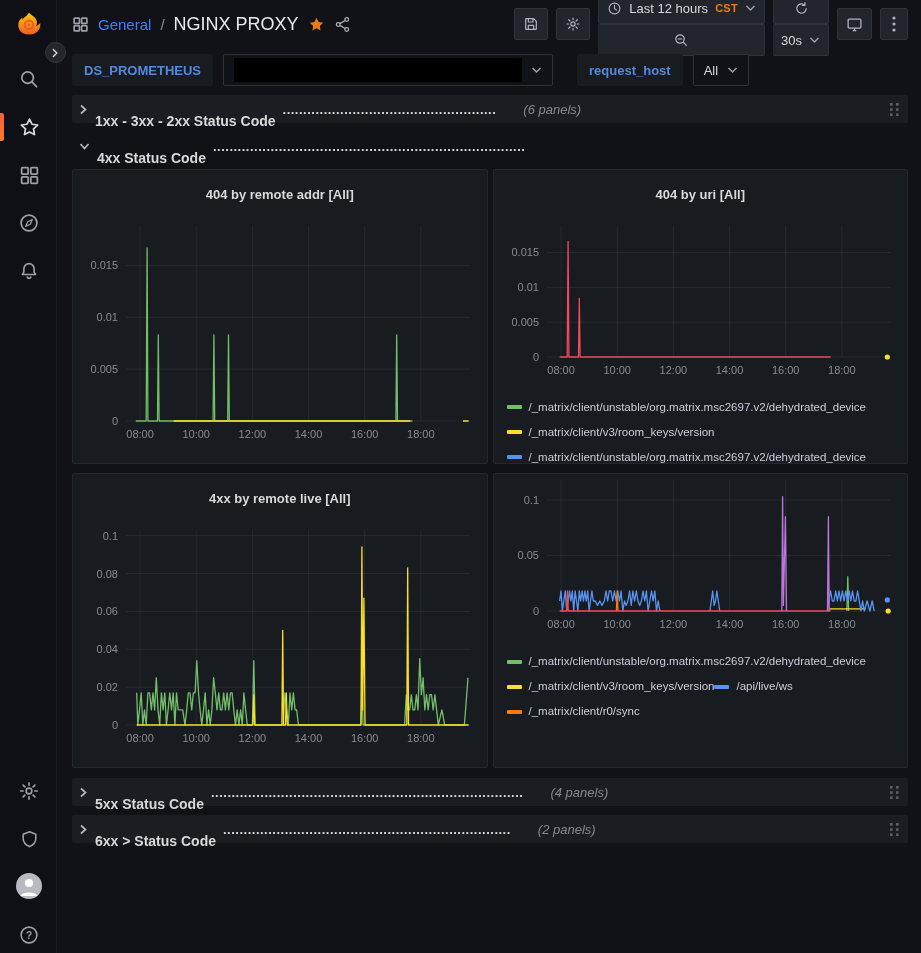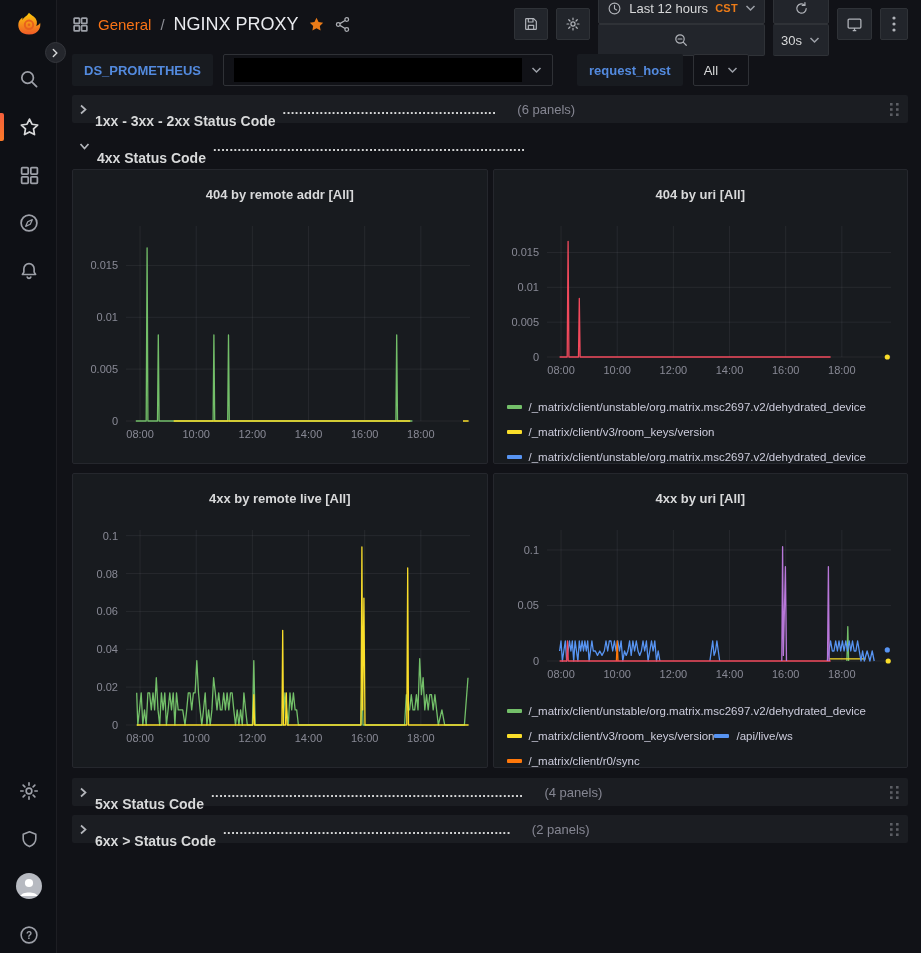--- a/index.html
+++ b/index.html
@@ -25,21 +25,21 @@
                 color:#d8d9da; display:flex; align-items:center; justify-content:center;
                 cursor:pointer; z-index:6; }
   .avatar { width:26px; height:26px; border-radius:50%; background:#b7bac1; overflow:hidden; }
 
   
   .main { flex:1; display:flex; flex-direction:column; min-width:0; }
 
   .navbar { height:48px; flex:none; display:flex; align-items:center; padding:0 13px 0 15px; }
   .crumb { display:flex; align-items:center; gap:9px; flex:1; min-width:0; }
   .crumb .grid-ic { color:#9da0a8; display:flex; }
-  .crumb-section { color:#f97316; font-size:15px; cursor:pointer; }
+  .crumb-section { color:#3b82f6; font-size:15px; cursor:pointer; }
   .crumb-sep { color:#8e9097; font-size:15px; }
   .crumb-title { color:#e9eaee; font-size:18px; cursor:pointer; white-space:nowrap; }
   .star-filled { color:#eb7b18; display:flex; cursor:pointer; }
   .share-ic { color:#aeb0b6; display:flex; cursor:pointer; }
 
   .actions { display:flex; align-items:center; gap:8px; }
   .btn { height:32px; min-width:34px; background:#22252b; border:1px solid #2f3237;
          border-radius:2px; color:#b0b3b9; display:flex; align-items:center;
          justify-content:center; gap:7px; padding:0 8px; cursor:pointer; font-size:13px; }
   .btn-group { display:flex;flex-direction:column; }
@@ -61,22 +61,22 @@
 
   
   .dashboard { flex:1; padding:3px 13px 0 15px; overflow:hidden; }
   .row-head { height:28px; display:flex; align-items:center; gap:7px; padding:0 8px 0 7px;
               border-radius:2px; cursor:pointer; margin-bottom:9px; }
   .row-head.collapsed { background:#1b1d22; }
   .row-chev { color:#b4b6bc; display:flex; flex:none; }
   .row-title { font-size:14px; font-weight:bold; color:#d8d9da; white-space:nowrap;margin-top:24px; }
   .row-dots { font-size:13px; font-weight:bold; color:#d8d9da; letter-spacing:.5px;
               white-space:nowrap; overflow:hidden; max-width:360px; }
-  .row-count { font-size:13px; color:rgba(204,204,220,.6);
-               margin-left:14px; white-space:nowrap; }
+  .row-count { font-size:13px; font-style:italic; color:rgba(204,204,220,.6);
+               margin-left:20px; white-space:nowrap; }
   .drag-handle { margin-left:auto; color:#5c5e64; display:flex; cursor:grab; }
 
   .grid { display:grid; grid-template-columns:1fr 1fr; gap:9px 5px; margin:0 0 10px 0; }
   .panel { background:#181b1f; border:1px solid #25272d; border-radius:2px; height:295px;
            display:flex; flex-direction:column; overflow:hidden; }
   .panel-title { flex:none; height:28px; line-height:28px; text-align:center; font-size:13px;
                  font-weight:bold; color:#d8d9da; cursor:pointer; white-space:nowrap; overflow:hidden; }
   svg.chart { flex:none; display:block; margin:2px auto 0; }
   .legend { flex:1; overflow:hidden; display:flex; flex-wrap:wrap; align-content:flex-start;
             padding:12px 10px 0 13px; font-size:11.5px; line-height:25px;
@@ -460,21 +460,20 @@
           <div class="legend">
               <span class="legend-item">
                 <span>10.0.3.2</span>
               </span>
               <span class="legend-item">
                 <span>172.18.0.6</span>
               </span>
             </div>
         </section>
         <section class="panel">
-          <h2 class="panel-title">4xx by uri [All]</h2>
           <svg class="chart" width="399" height="161" viewBox="0 0 399 161">
               <line x1="60.04081632653061" x2="60.04081632653061" y1="4" y2="135" stroke="rgba(204,204,220,0.08)" stroke-width="1"></line>
               <text x="60.04081632653061" y="152" text-anchor="middle" fill="rgba(204,204,220,0.62)" font-size="11">08:00</text>
               <line x1="116.20408163265306" x2="116.20408163265306" y1="4" y2="135" stroke="rgba(204,204,220,0.08)" stroke-width="1"></line>
               <text x="116.20408163265306" y="152" text-anchor="middle" fill="rgba(204,204,220,0.62)" font-size="11">10:00</text>
               <line x1="172.3673469387755" x2="172.3673469387755" y1="4" y2="135" stroke="rgba(204,204,220,0.08)" stroke-width="1"></line>
               <text x="172.3673469387755" y="152" text-anchor="middle" fill="rgba(204,204,220,0.62)" font-size="11">12:00</text>
               <line x1="228.53061224489798" x2="228.53061224489798" y1="4" y2="135" stroke="rgba(204,204,220,0.08)" stroke-width="1"></line>
               <text x="228.53061224489798" y="152" text-anchor="middle" fill="rgba(204,204,220,0.62)" font-size="11">14:00</text>
               <line x1="284.69387755102036" x2="284.69387755102036" y1="4" y2="135" stroke="rgba(204,204,220,0.08)" stroke-width="1"></line>

